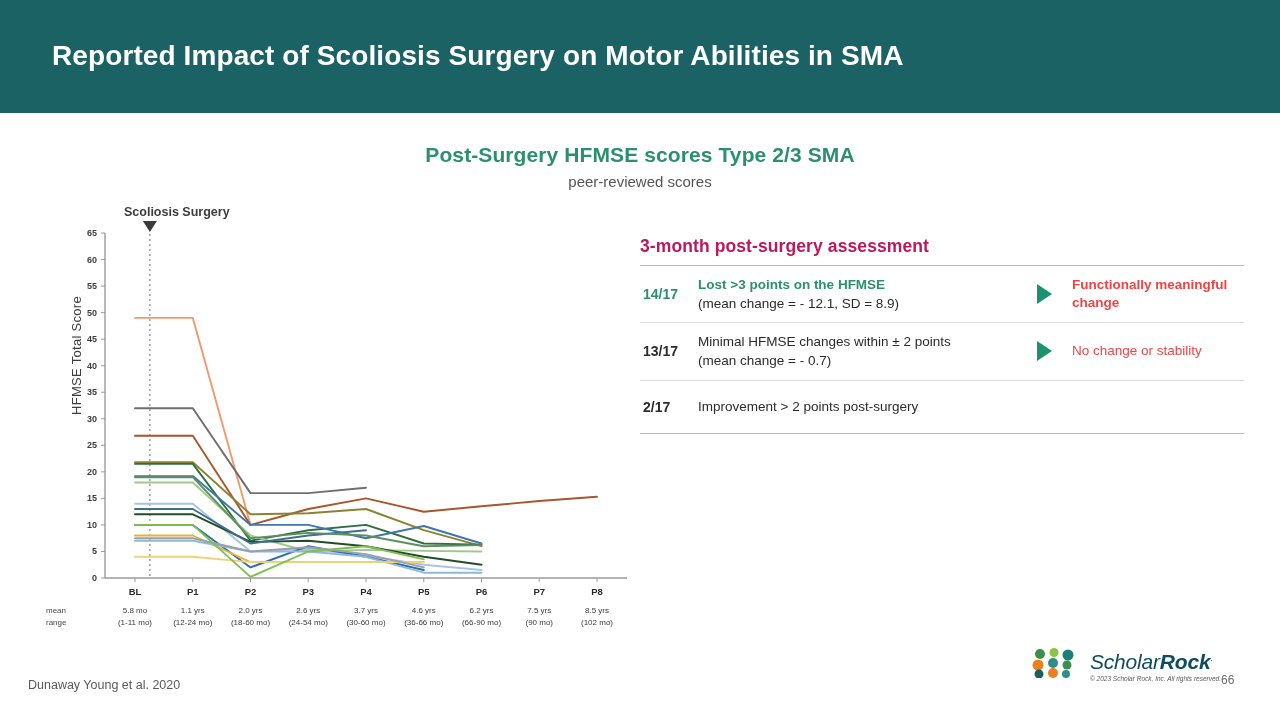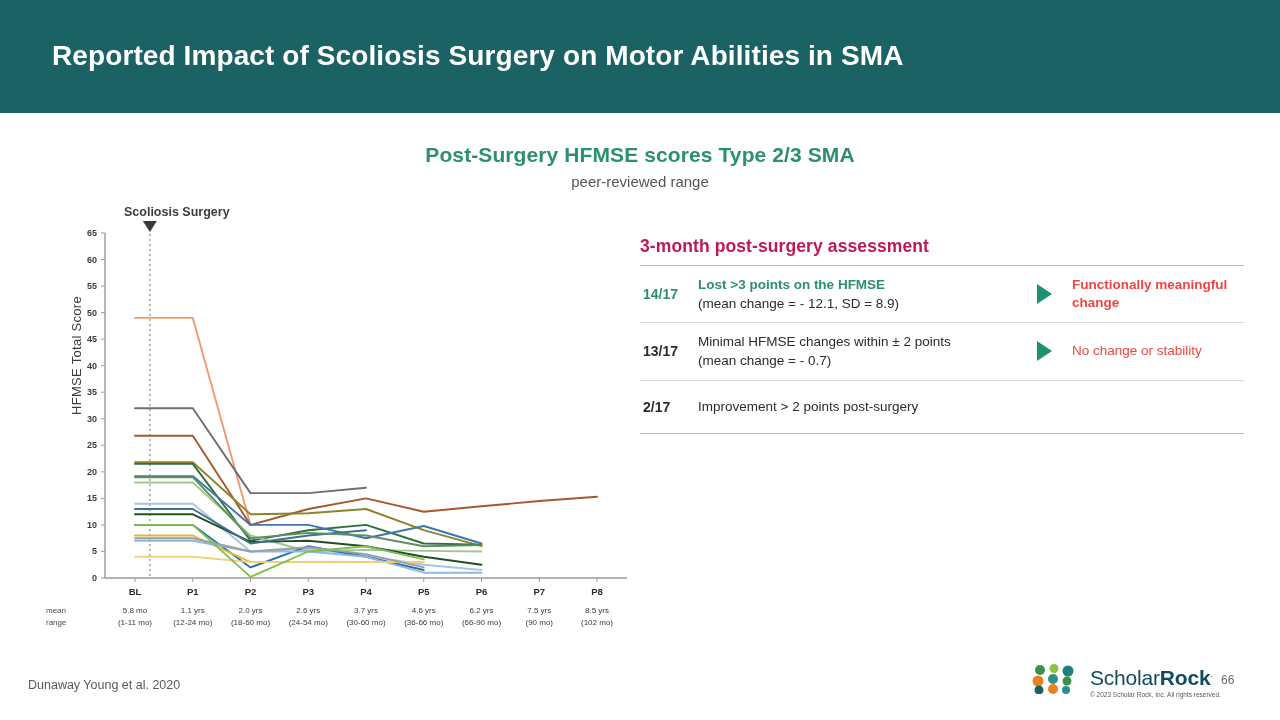--- a/index.html
+++ b/index.html
@@ -75,38 +75,38 @@
     width: 0; height: 0;
     border-left: 15px solid #1d9272;
     border-top: 10px solid transparent;
     border-bottom: 10px solid transparent;
   }
   .row .outcome { width: 172px; flex: 0 0 172px; font-size: 13.5px; color: #ef4444; line-height: 1.35; }
   .row .outcome.bold { font-weight: bold; }
 
   
   .citation { position: absolute; left: 28px; top: 678px; font-size: 12.5px; color: #595959; }
-  .logo-wrap { position: absolute; left: 1030px; top: 662px; width: 220px; height: 44px; }
+  .logo-wrap { position: absolute; left: 1030px; top: 646px; width: 220px; height: 44px; font-style: italic; }
   .logo-mark { position: absolute; left: 0; top: 2px; }
   .logo-text { position: absolute; left: 60px; top: 4px; font-size: 21px; color: #0f4c5c; letter-spacing: -0.2px; }
   .logo-text .b { font-weight: bold; }
   .logo-text .tm { font-size: 9px; vertical-align: super; }
   .logo-copy { position: absolute; left: 60px; top: 29px; font-size: 6.5px; color: #5a5a5a; white-space: nowrap; }
   .page-num { position: absolute; left: 1221px; top: 673px; font-size: 12px; color: #6a6a6a; }
 </style>
 </head>
 <body>
 
 <div class="slide">
 
   <div class="header-band"></div>
   <div class="header-title">Reported Impact of Scoliosis Surgery on Motor Abilities in SMA</div>
 
   <div class="chart-title">Post-Surgery HFMSE scores Type 2/3 SMA</div>
-  <div class="chart-subtitle">peer-reviewed range</div>
+  <div class="chart-subtitle">peer-reviewed scores</div>
 
   <div class="chart-wrap">
     <div class="surgery-label">Scoliosis Surgery</div>
     <div class="y-axis-title">HFMSE Total Score</div>
     <svg class="plot" id="plot-svg" width="610" height="440">
         <line x1="75" y1="35" x2="75" y2="380" stroke="#9a9a9a" stroke-width="1.4"></line>
         <line x1="75" y1="380" x2="597" y2="380" stroke="#9a9a9a" stroke-width="1.4"></line>
         <line x1="71" y1="380" x2="75" y2="380" stroke="#9a9a9a" stroke-width="1"></line>
         <text x="67" y="383" text-anchor="end" class="axis-tick-label">0</text>
         <line x1="71" y1="353.46153846153845" x2="75" y2="353.46153846153845" stroke="#9a9a9a" stroke-width="1"></line>

